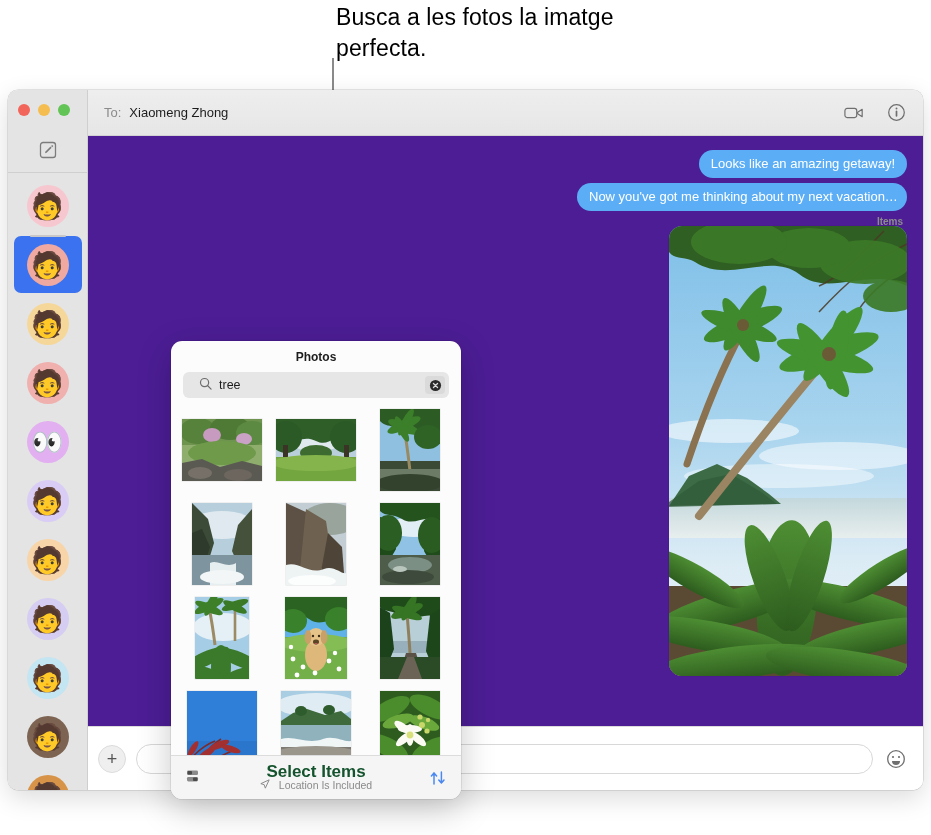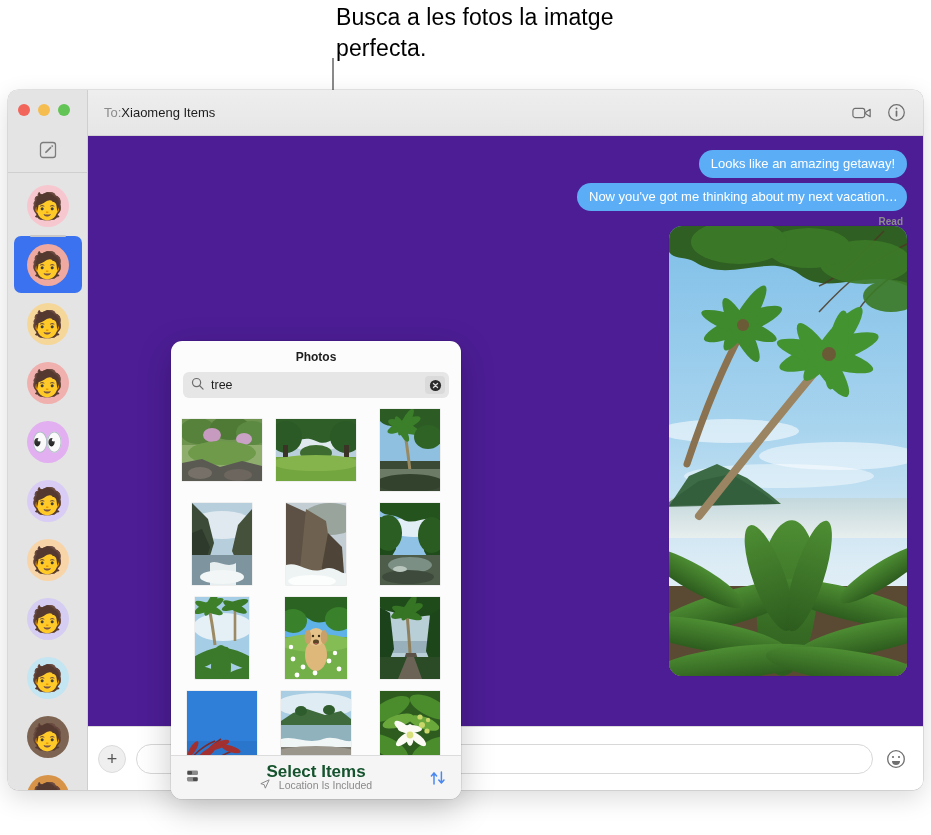--- a/index.html
+++ b/index.html
@@ -64,21 +64,21 @@
     display: flex; align-items: center; justify-content: center;
     font-size: 26px; line-height: 1; overflow: hidden; z-index: 2;
   }
 
   
   .convo { flex: 1; display: flex; flex-direction: column; position: relative; min-width: 0; }
   .titlebar {
     height: 46px; flex: 0 0 46px;
     background: linear-gradient(180deg,#eeeeee 0%,#e6e6e6 100%);
     border-bottom: .5px solid #d2d2d2;
-    display: flex; align-items: center; padding: 0 14px 0 16px; 
+    display: flex; align-items: center; padding: 0 14px 0 16px; gap: 8px;
   }
   .to-label { font-size: 13px; color: #8b8b8b; }
   .to-name { font-size: 13px; color: #1d1d1d; }
   .title-spacer { flex: 1; }
   .tb-icon { width: 26px; height: 26px; display: flex; align-items: center; justify-content: center; margin-left: 8px; }
 
   .thread {
     flex: 1; position: relative; background: #4c1d95; overflow: hidden;
     padding: 14px 16px 0 16px;
   }
@@ -133,21 +133,21 @@
     box-shadow: 0 0 0 .5px rgba(0,0,0,.14), 0 10px 34px rgba(0,0,0,.22);
     display: flex; flex-direction: column; overflow: hidden; margin-left: 36px;
   }
   .po-title {
     text-align: center; font-size: 12px; font-weight: bold; color: #1d1d1d;
     padding: 9px 0 8px 0;
   }
   .po-searchwrap { padding: 0 12px 10px 12px; }
   .po-search {
     height: 26px; background: #e6e6e6; border-radius: 6px;
-    display: flex; align-items: center; padding: 0 4px 0 8px; gap: 7px;
+    display: flex; align-items: center; padding: 0 4px 0 16px; gap: 7px;
   }
   .po-search-input {
     flex: 1; border: none; background: transparent; outline: none;
     font-size: 12.5px; color: #1d1d1d; font-family: "Liberation Sans", sans-serif;
   }
   .clear-btn {
     width: 20px; height: 18px; border-radius: 4px; background: #dadada;
     display: flex; align-items: center; justify-content: center;
   }
   .grid {
@@ -238,21 +238,21 @@
         <div class="av-row">
           <div class="avatar" style="background:#d79448">🧑</div>
         </div>
       </div>
     </div>
 
     <div class="convo">
 
       <div class="titlebar">
         <span class="to-label">To:</span>
-        <span class="to-name">Xiaomeng Items</span>
+        <span class="to-name">Xiaomeng Zhong</span>
         <span class="title-spacer"></span>
         <span class="tb-icon">
           <svg width="20" height="16" viewBox="0 0 22 16" aria-hidden="true">
             <rect x="1" y="3" width="13" height="10" rx="2.4" fill="none" stroke="#6f6f6f" stroke-width="1.3"></rect>
             <path d="M15 7.2l5-3.2v8l-5-3.2z" fill="none" stroke="#6f6f6f" stroke-width="1.3" stroke-linejoin="round"></path>
           </svg>
         </span>
         <span class="tb-icon">
           <svg width="19" height="19" viewBox="0 0 20 20" aria-hidden="true">
             <circle cx="10" cy="10" r="8.2" fill="none" stroke="#6f6f6f" stroke-width="1.3"></circle>
@@ -262,21 +262,21 @@
         </span>
       </div>
 
       <div class="thread">
         <div class="bubble-row">
           <div class="bubble">Looks like an amazing getaway!</div>
         </div>
         <div class="bubble-row">
           <div class="bubble tail">Now you've got me thinking about my next vacation…</div>
         </div>
-        <div class="read-receipt">Read</div>
+        <div class="read-receipt">Items</div>
 
         <div class="photo-msg">
           <svg viewBox="0 0 238 450" preserveAspectRatio="xMidYMid slice" aria-hidden="true">
             <defs>
               <linearGradient id="sky" x1="0" y1="0" x2="0" y2="1">
                 <stop offset="0%" stop-color="#7fbfe8"></stop>
                 <stop offset="45%" stop-color="#a8d4ee"></stop>
                 <stop offset="75%" stop-color="#dcecf5"></stop>
                 <stop offset="100%" stop-color="#eef5f8"></stop>
               </linearGradient>

